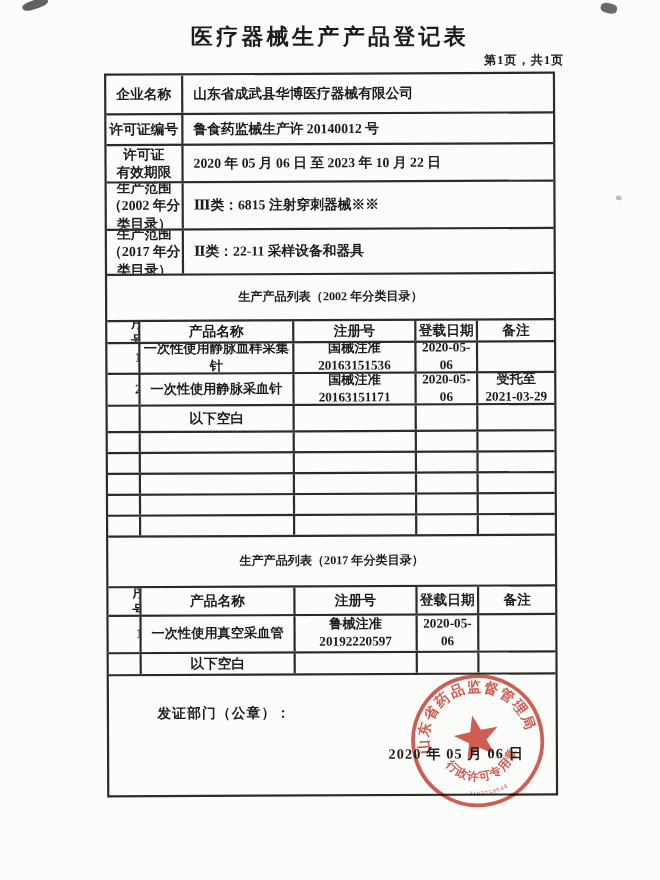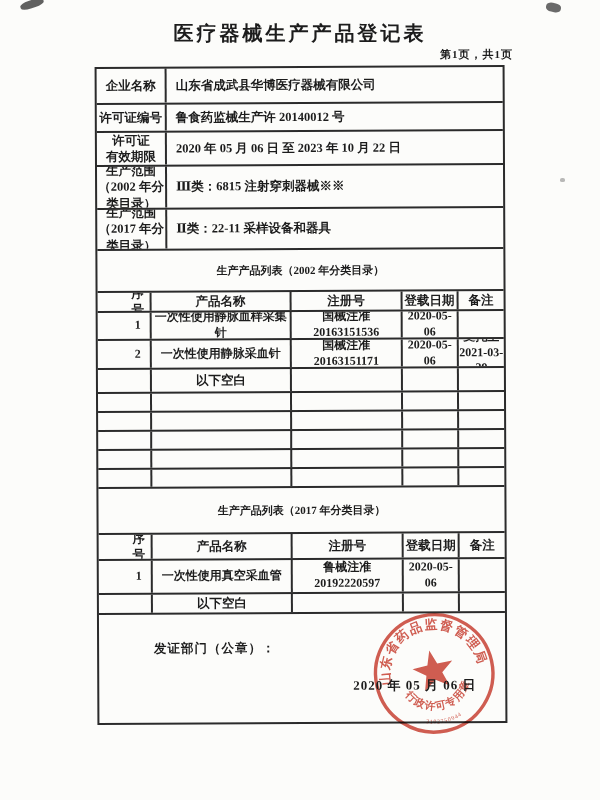--- a/index.html
+++ b/index.html
@@ -57,39 +57,39 @@
   .r-scope1 { height:43px; }
   .r-scope2 { height:41px; }
 
   
   .band { justify-content:center; }
   .band1 { height:42px; }
   .band2 { height:46px; }
   .band .cell { border-right:none; font-size:11px; }
 
   
-  .c-seq  { width:54px;padding-left:28px; }
+  .c-seq  { width:30px;padding-left:28px; }
   .c-name { width:140px; }
   .c-reg  { width:111px; }
   .c-date { width:56px; }
   .c-note { flex:1; }
   .ph1 { height:20px; }
   .ph2 { height:26px; }
   .pr1 { height:28px; }
   .pr2 { height:29px; }
   .blank1 { height:24px; }
   .r-empty { height:19px; }
   .t2r1 { height:34px; }
   .blank2 { height:20px; }
   .pr1 .cell, .pr2 .cell, .t2r1 .cell { font-size:12px; }
 
   
   .footer-band { position:relative; height:110px; }
   .issuer-label {
-    position:absolute; left:55px; top:26px;
+    position:absolute; left:44px; top:26px;
     font-size:12.5px; font-weight:bold; letter-spacing:1px;
   }
   .issue-date {
     position:absolute; left:254px; top:63px;
     font-size:13px; font-weight:bold; letter-spacing:1px;
     z-index:3;
   }
   .seal {
     position:absolute; left:271px; top:-4px;
     width:128px; height:128px;

